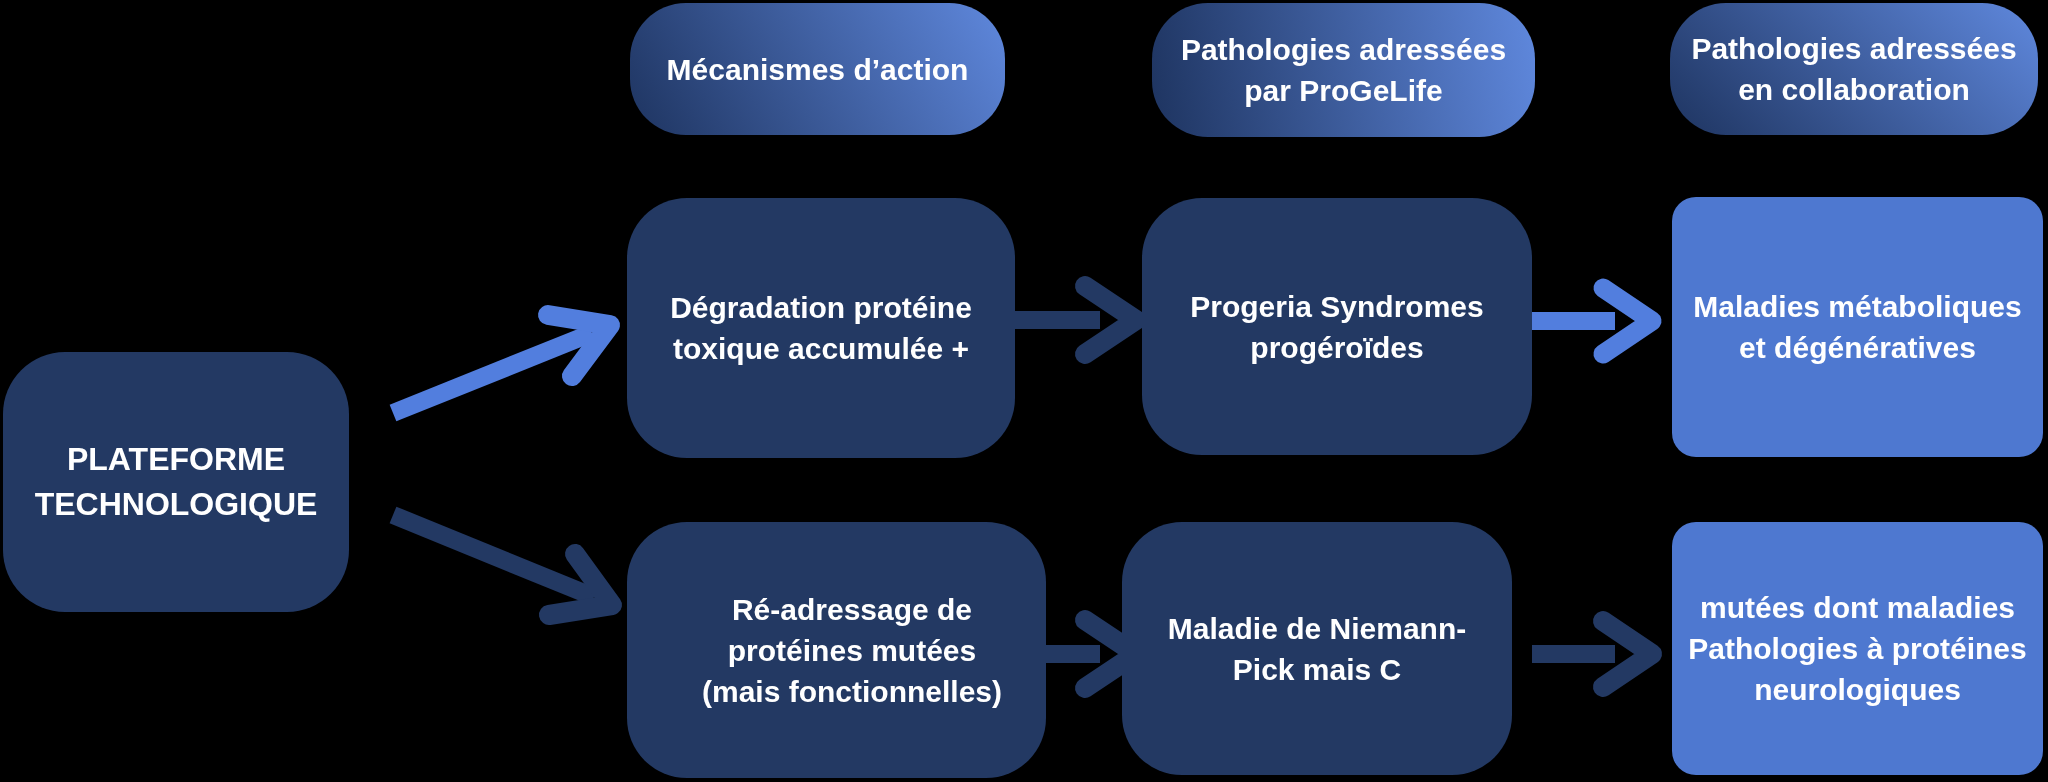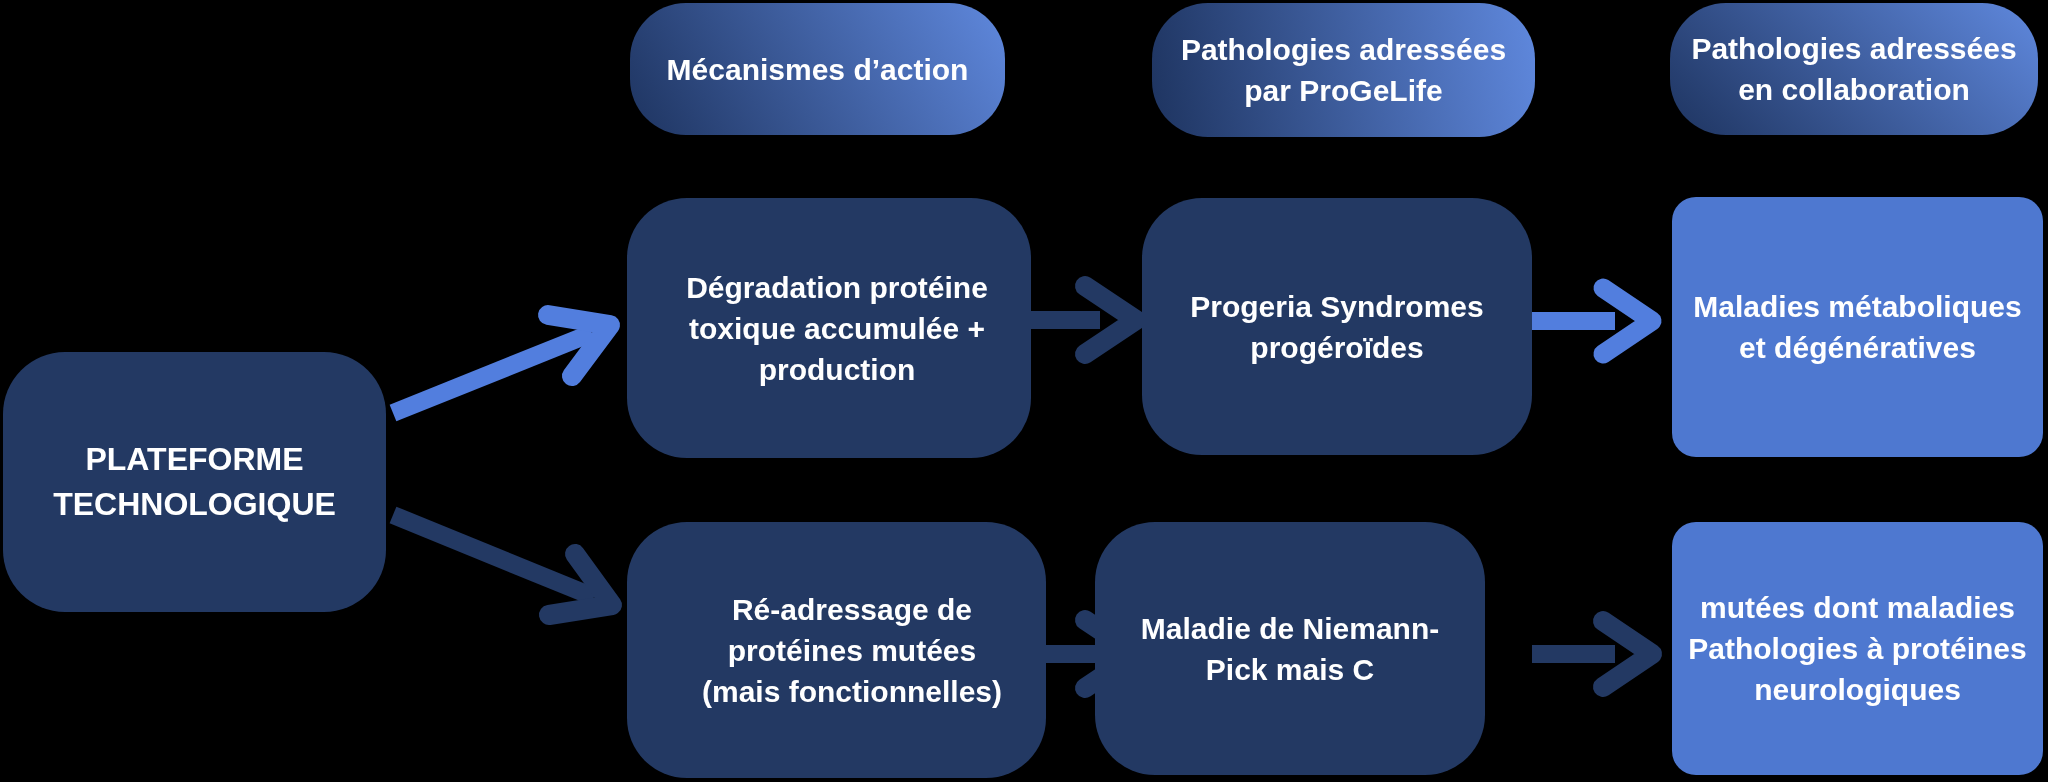--- a/index.html
+++ b/index.html
@@ -46,28 +46,28 @@
   .box  { background: var(--dark-navy, #233963); border-radius: 60px; }
   .box-light { background: var(--light-blue, #4E78D0); border-radius: 24px; }
   .pill {
     border-radius: 56px;
     background: linear-gradient(var(--ga, 60deg), var(--pill-dark, #1E3460), var(--pill-light, #5F88DD));
   }
   .pill-1 { --ga: 60deg; left: 630px;  top: 3px;  width: 375px; height: 132px; text-align: center; }
   .pill-2 { --ga: 80deg; left: 1152px; top: 3px;  width: 383px; height: 134px; }
   .pill-3 { --ga: 45deg; left: 1670px; top: 3px;  width: 368px; height: 132px; }
 
-  .platform { left: 3px; top: 352px; width: 383px; height: 260px; border-radius: 62px; }
+  .platform { left: 3px; top: 352px; width: 346px; height: 260px; border-radius: 62px; }
   .platform .line { font-size: 32px; line-height: 45px; }
 
-  .b-degradation { left: 627px;  top: 198px; width: 388px; height: 260px; padding-left: 16px; }
+  .b-degradation { left: 627px;  top: 198px; width: 388px; height: 260px; }
   .b-progeria    { left: 1142px; top: 198px; width: 390px; height: 257px; }
   .b-maladies    { left: 1672px; top: 197px; width: 371px; height: 260px; }
   .b-readressage { left: 627px;  top: 522px; width: 388px; height: 256px; padding-left: 31px; }
-  .b-niemann     { left: 1095px; top: 522px; width: 390px; height: 253px; }
+  .b-niemann     { left: 1122px; top: 522px; width: 390px; height: 253px; }
   .b-pathmutees  { left: 1672px; top: 522px; width: 371px; height: 253px; }
 </style>
 </head>
 <body>
 
 <div class="canvas">
 
   <svg class="arrows" viewBox="0 0 2048 782" xmlns="http://www.w3.org/2000/svg" aria-hidden="true">
 
     <g class="arrow-light">
@@ -114,21 +114,20 @@
     <span class="line">par ProGeLife</span>
   </div>
   <div class="node pill pill-3">
     <span class="line">Pathologies adressées</span>
     <span class="line">en collaboration</span>
   </div>
 
   <div class="node box b-degradation">
     <span class="line">Dégradation protéine</span>
     <span class="line">toxique accumulée +</span>
-    <span class="line">production</span>
   </div>
   <div class="node box b-progeria">
     <span class="line">Progeria Syndromes</span>
     <span class="line">progéroïdes</span>
   </div>
   <div class="node box-light b-maladies">
     <span class="line">Maladies métaboliques</span>
     <span class="line">et dégénératives</span>
   </div>
 

